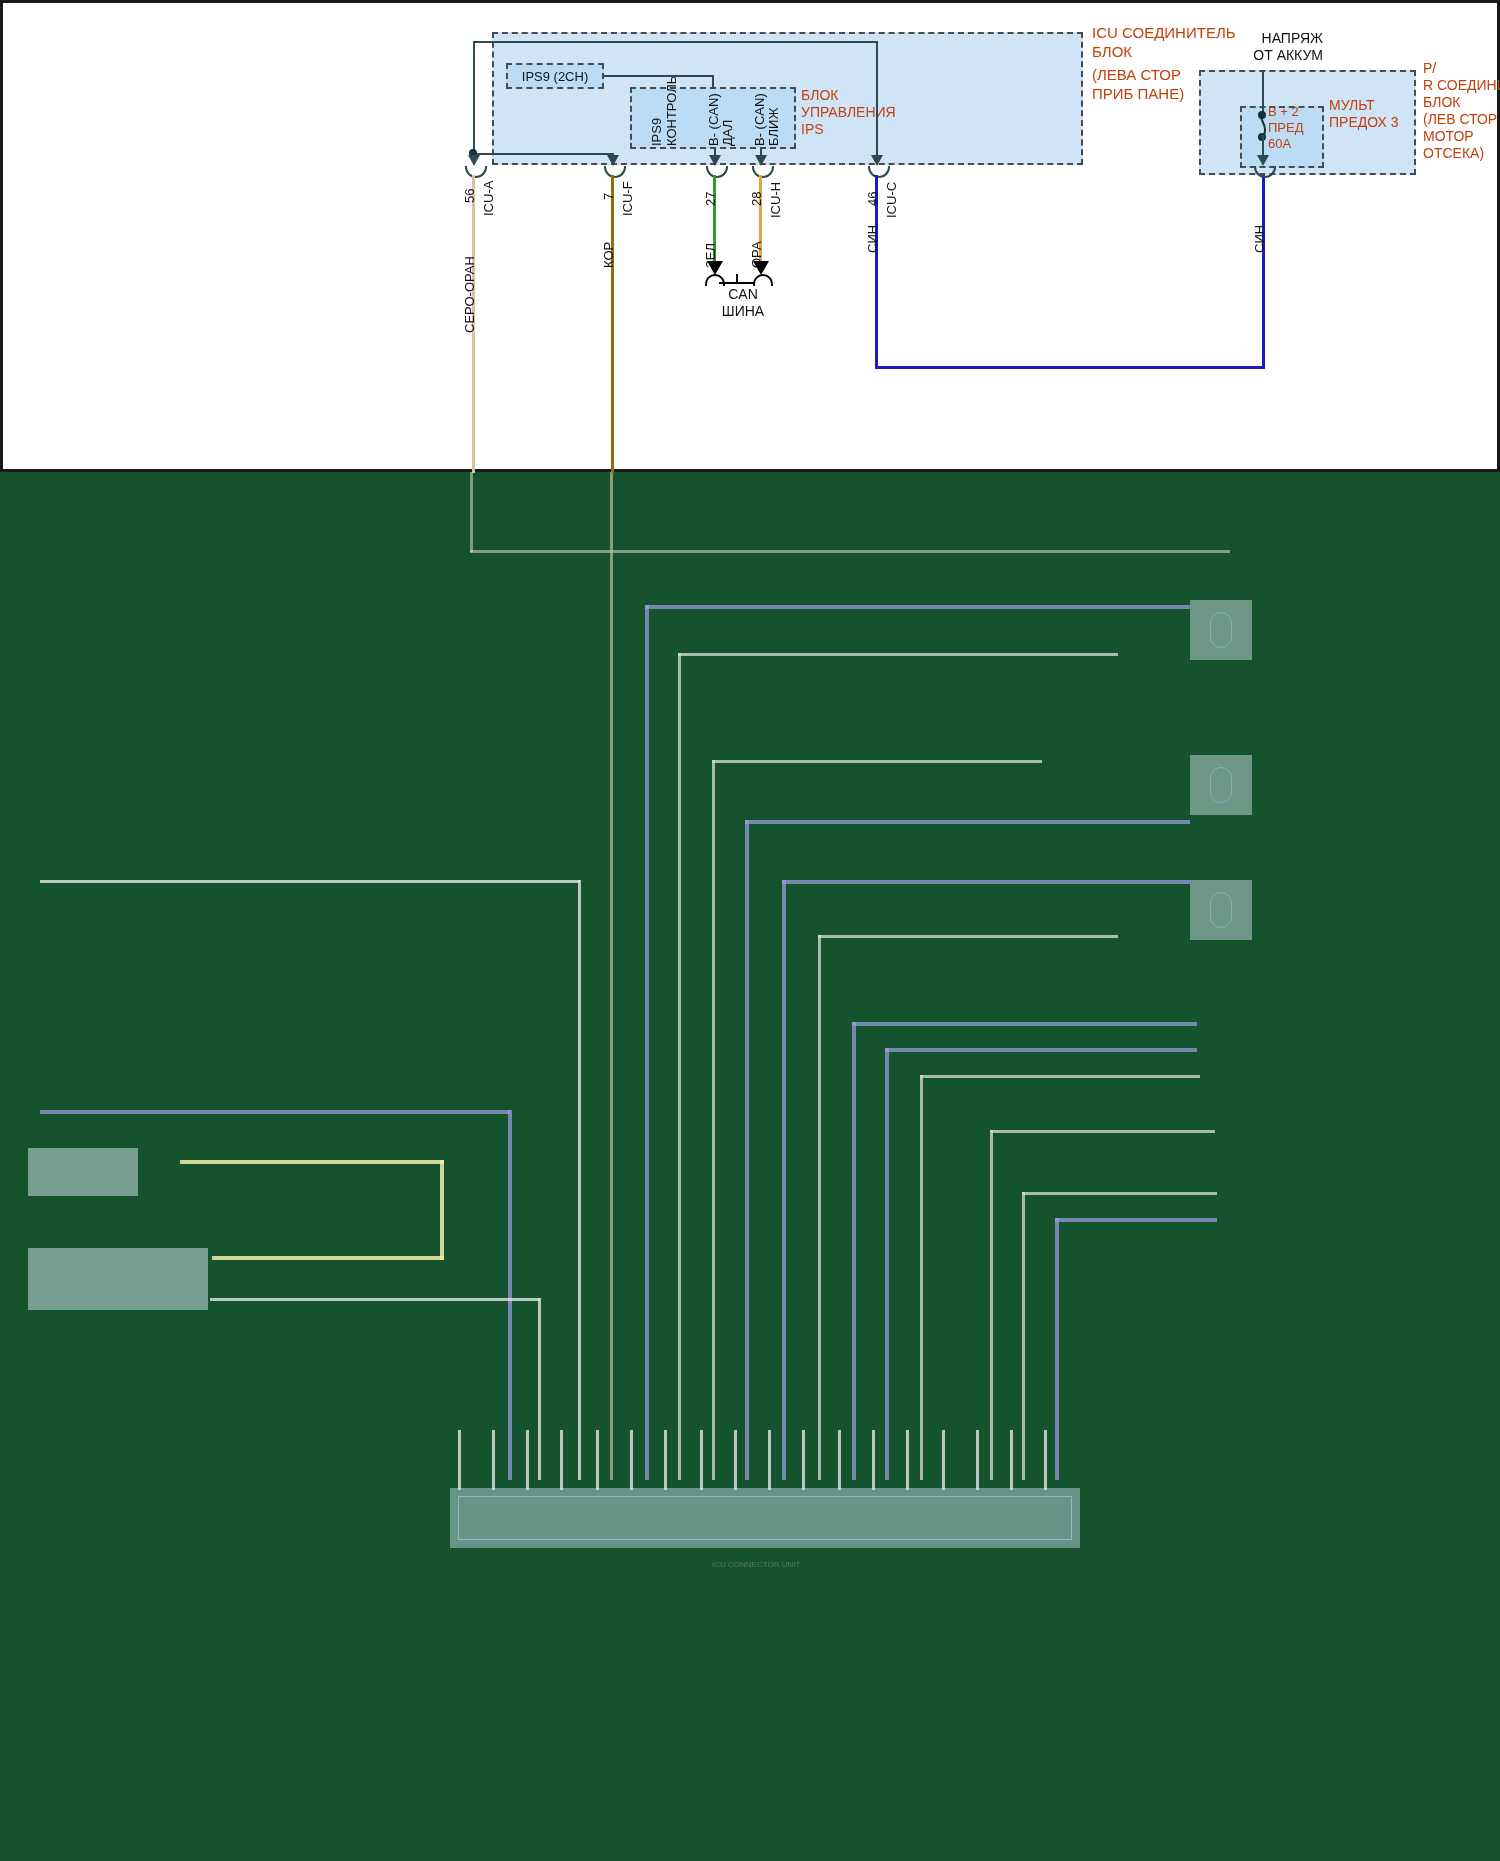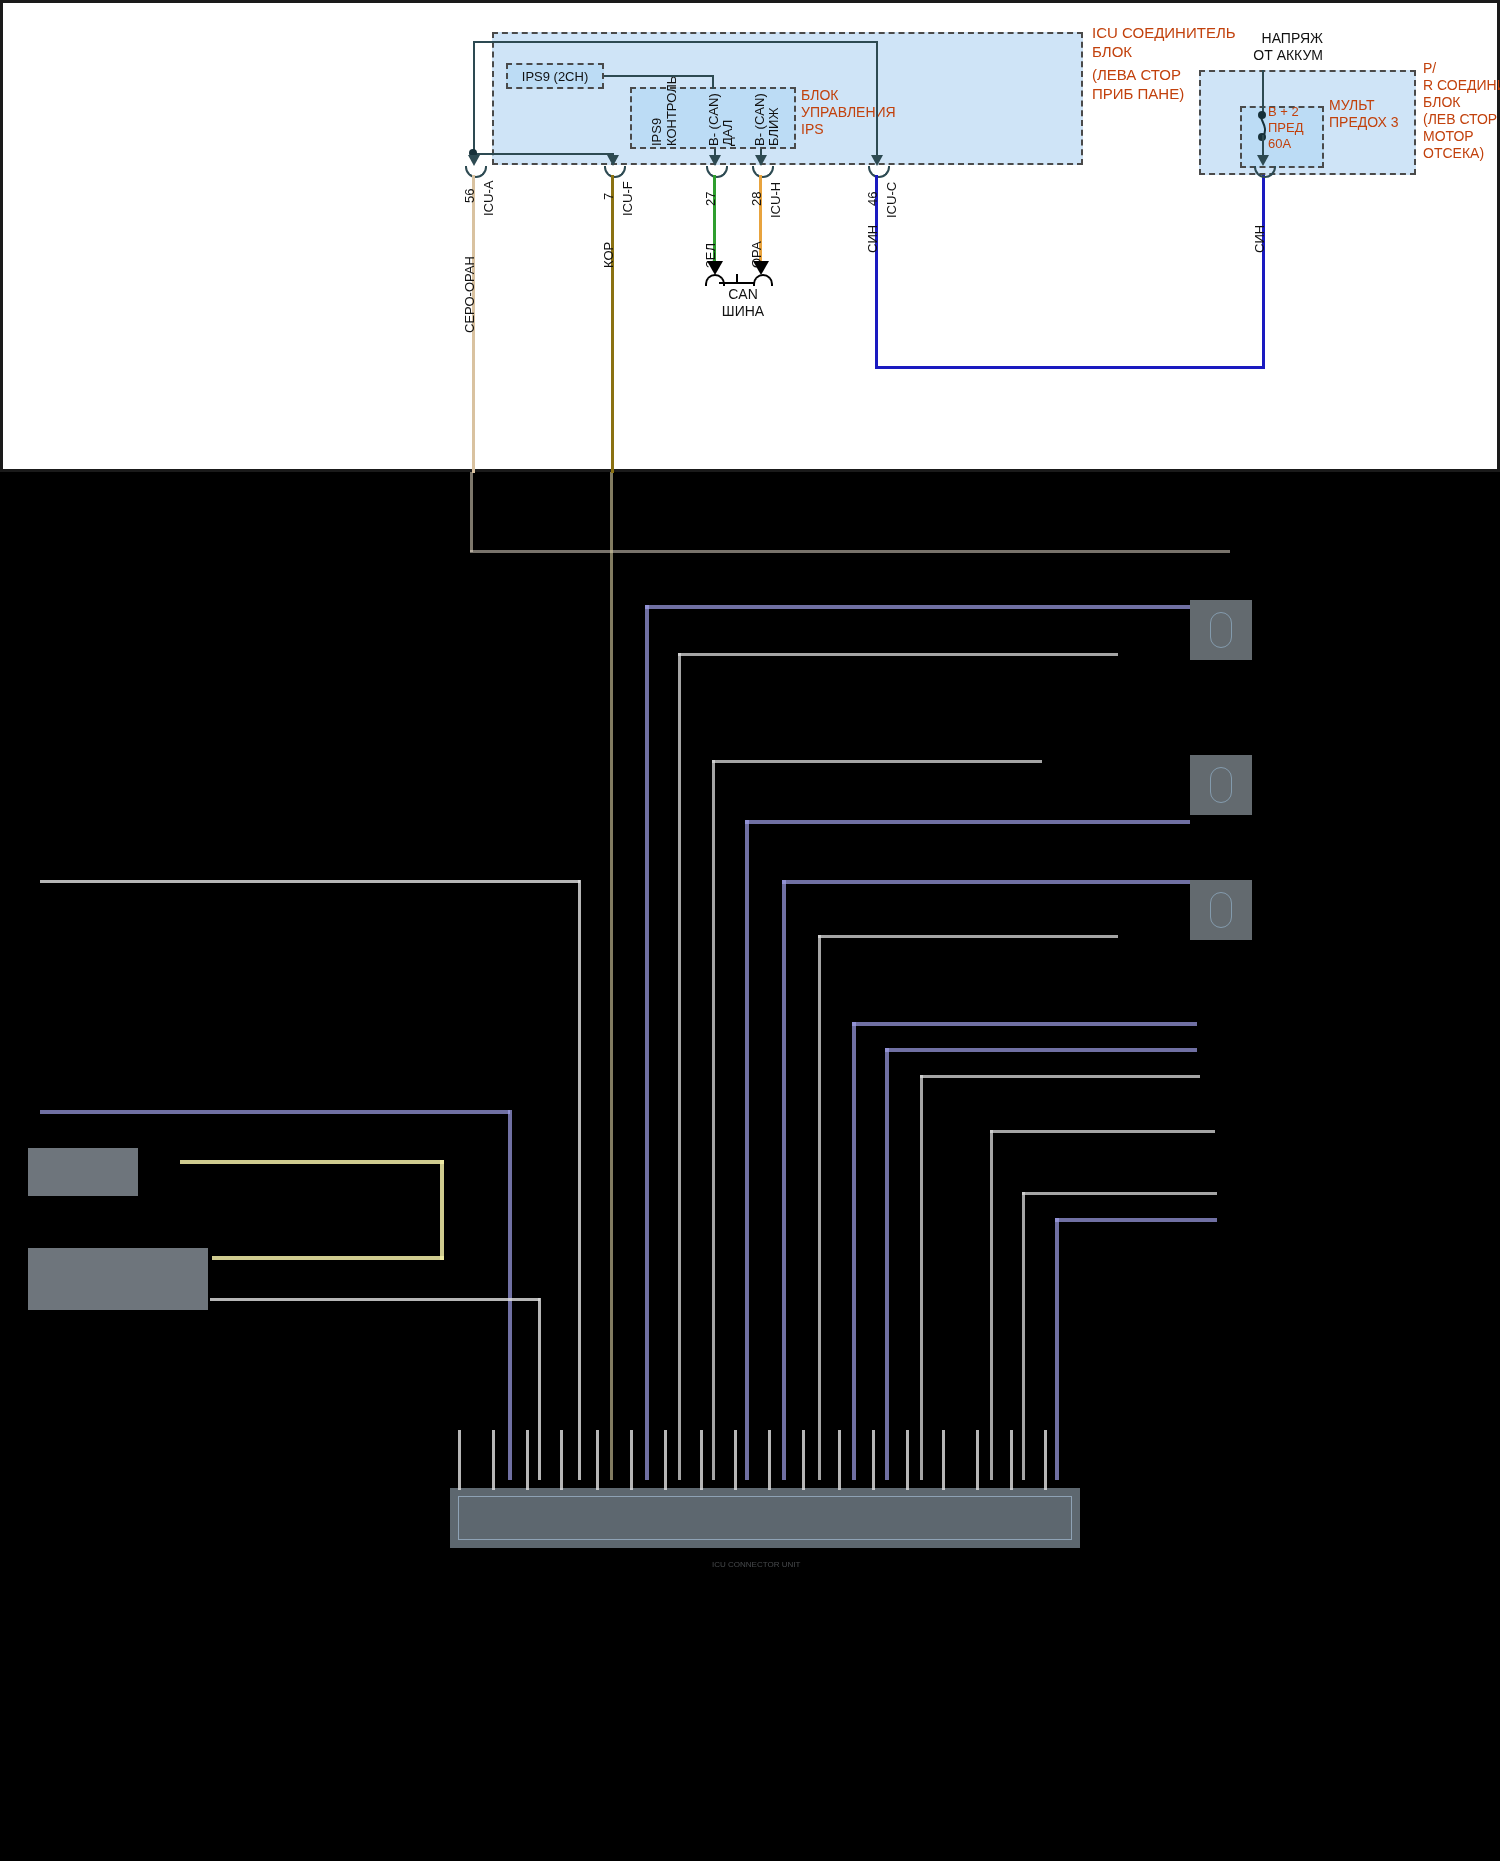--- a/index.html
+++ b/index.html
@@ -3,21 +3,21 @@
 <meta charset="utf-8">
 <style>
   html,body{margin:0;padding:0;background:#ffffff;}
   body{font-family:"Liberation Sans","DejaVu Sans",sans-serif;}
   #page{position:relative;width:1500px;height:1861px;overflow:hidden;background:#fff;}
 
   
   #top-sheet{position:absolute;left:0;top:0;width:1500px;height:472px;
              background:#fff;border:3px solid #1a1a1a;box-sizing:border-box;}
   #ghost-sheet{position:absolute;left:0;top:470px;width:1500px;height:1391px;
-             background:#000000;overflow:hidden;}
+             background:#14532d;overflow:hidden;}
 
   .dbox{position:absolute;box-sizing:border-box;border:2px dashed #4a4a4a;}
   .fill-l{background:#cfe4f7;}
   .fill-m{background:#bcdcf5;}
 
   .wire{position:absolute;}
   .vwire{width:3px;}
   .hwire{height:3px;}
 
   .solid{position:absolute;background:#2d4a52;}

